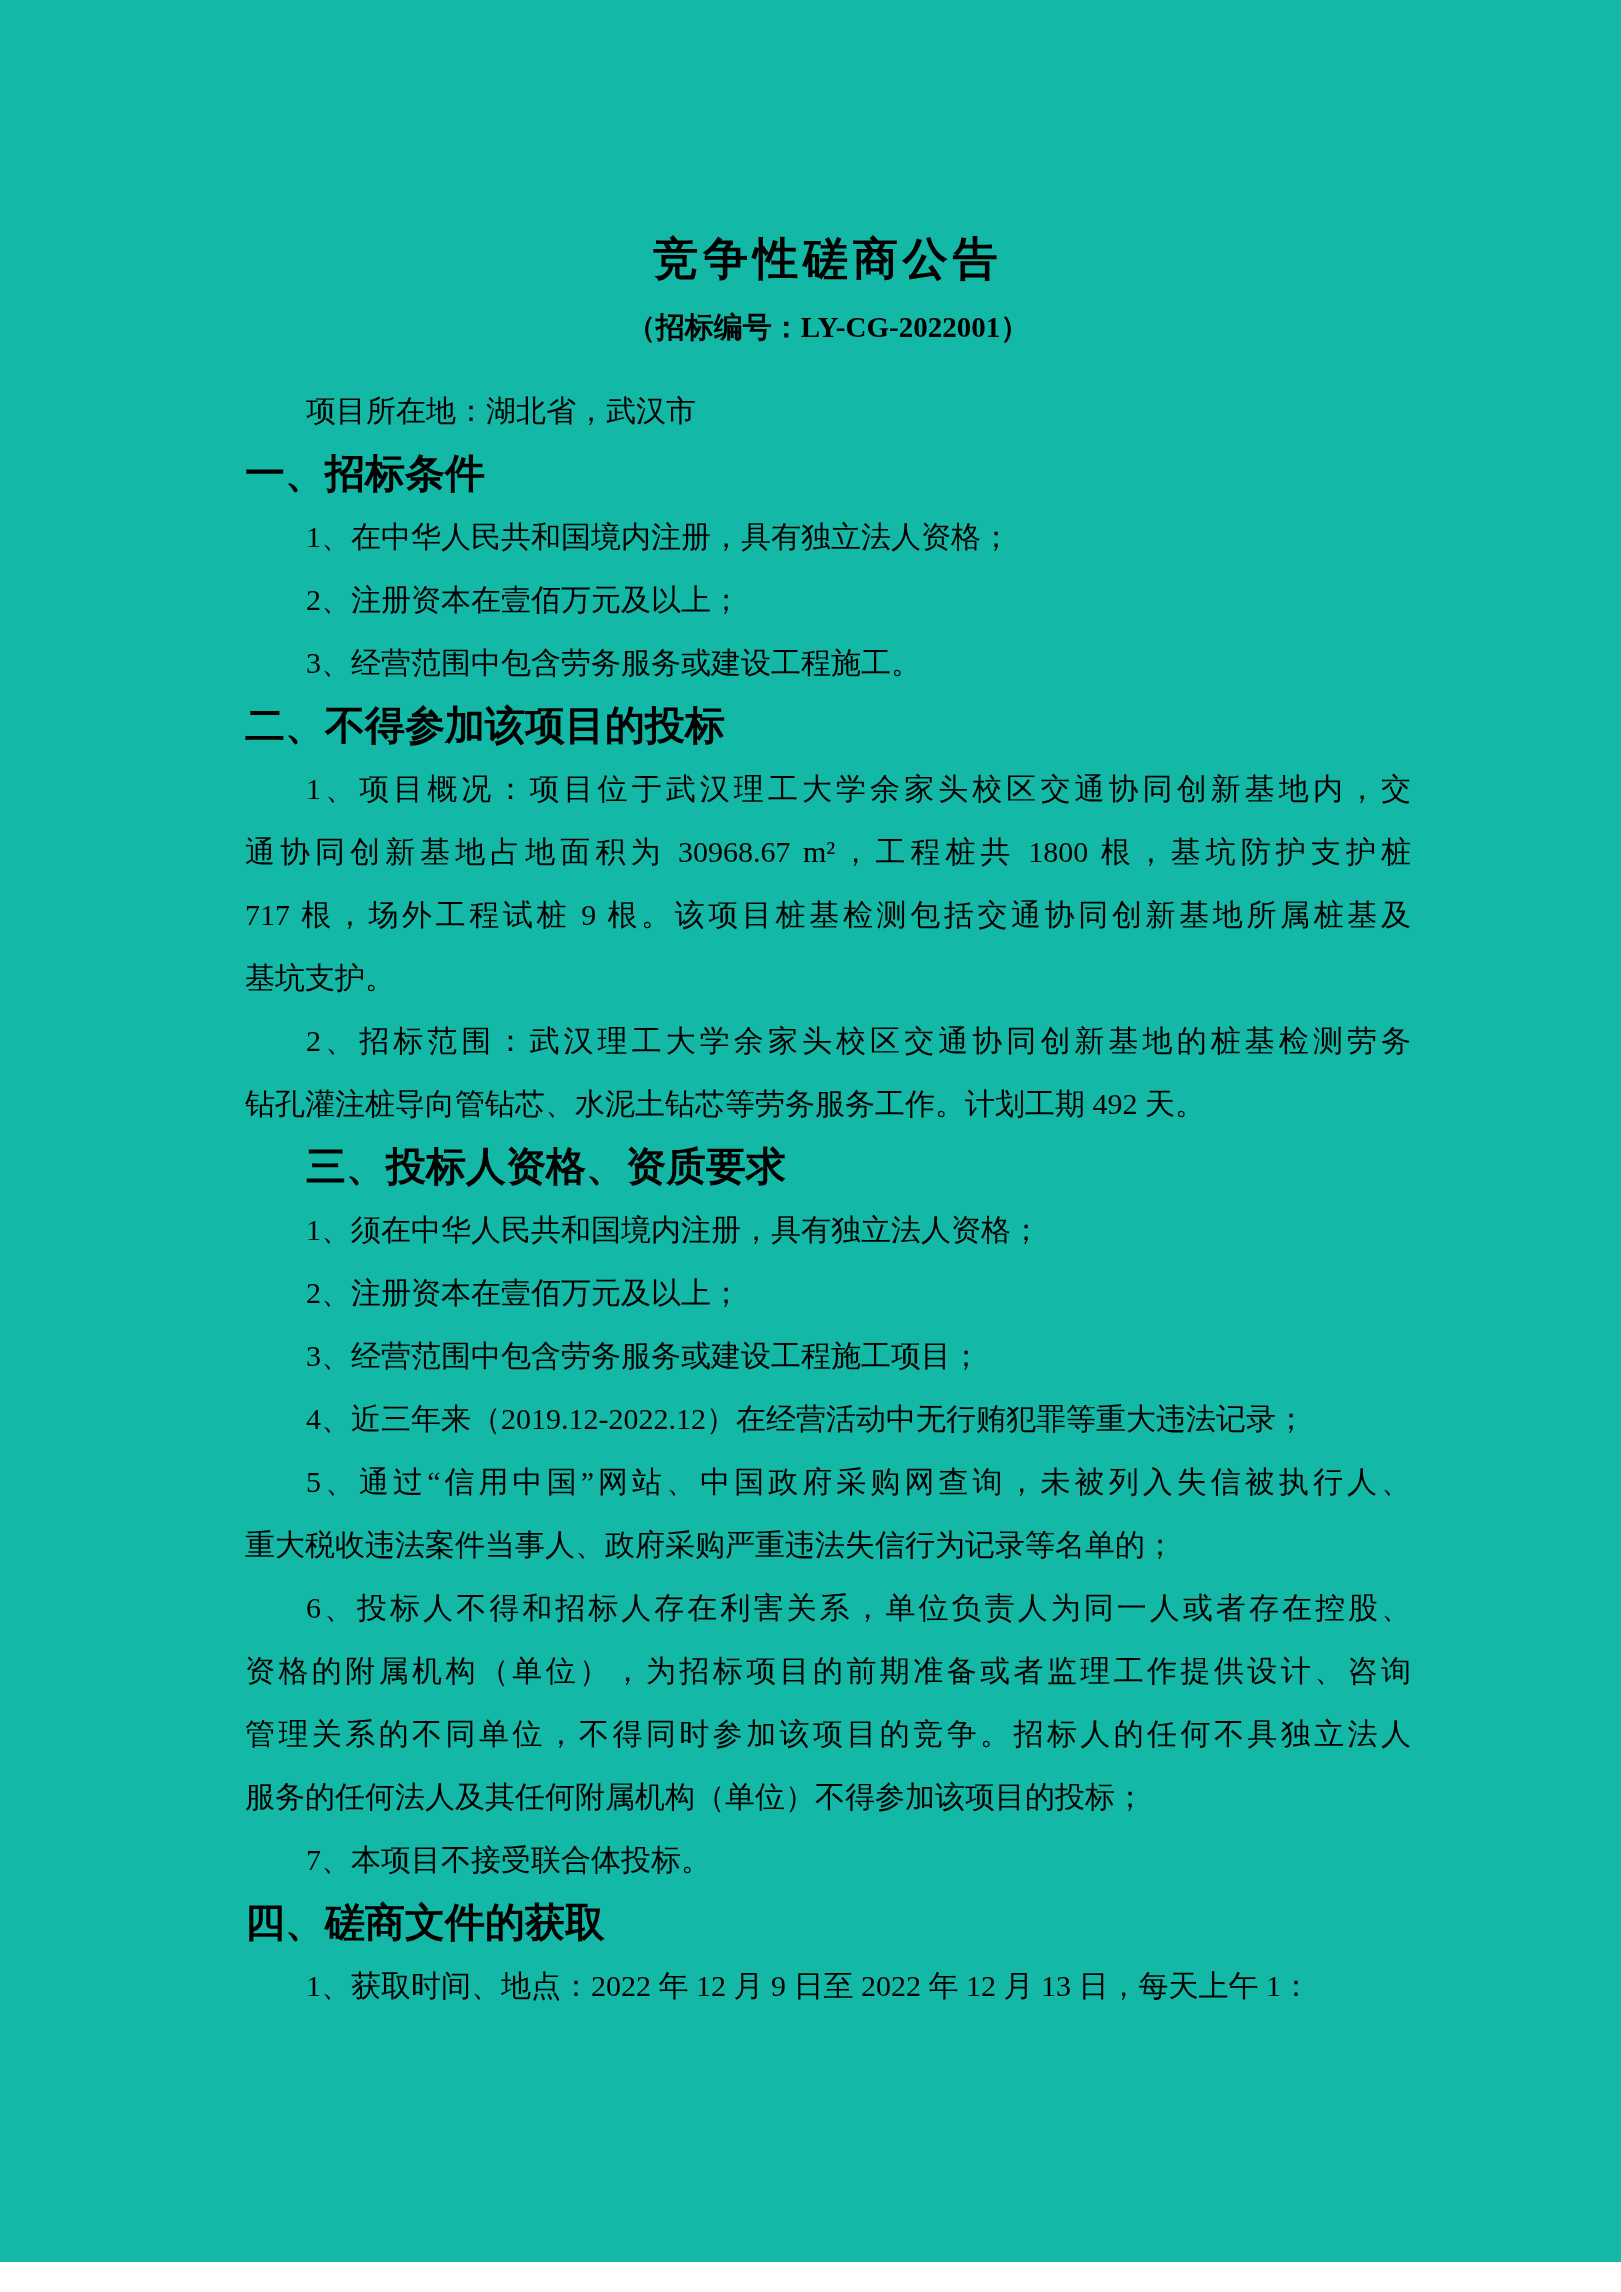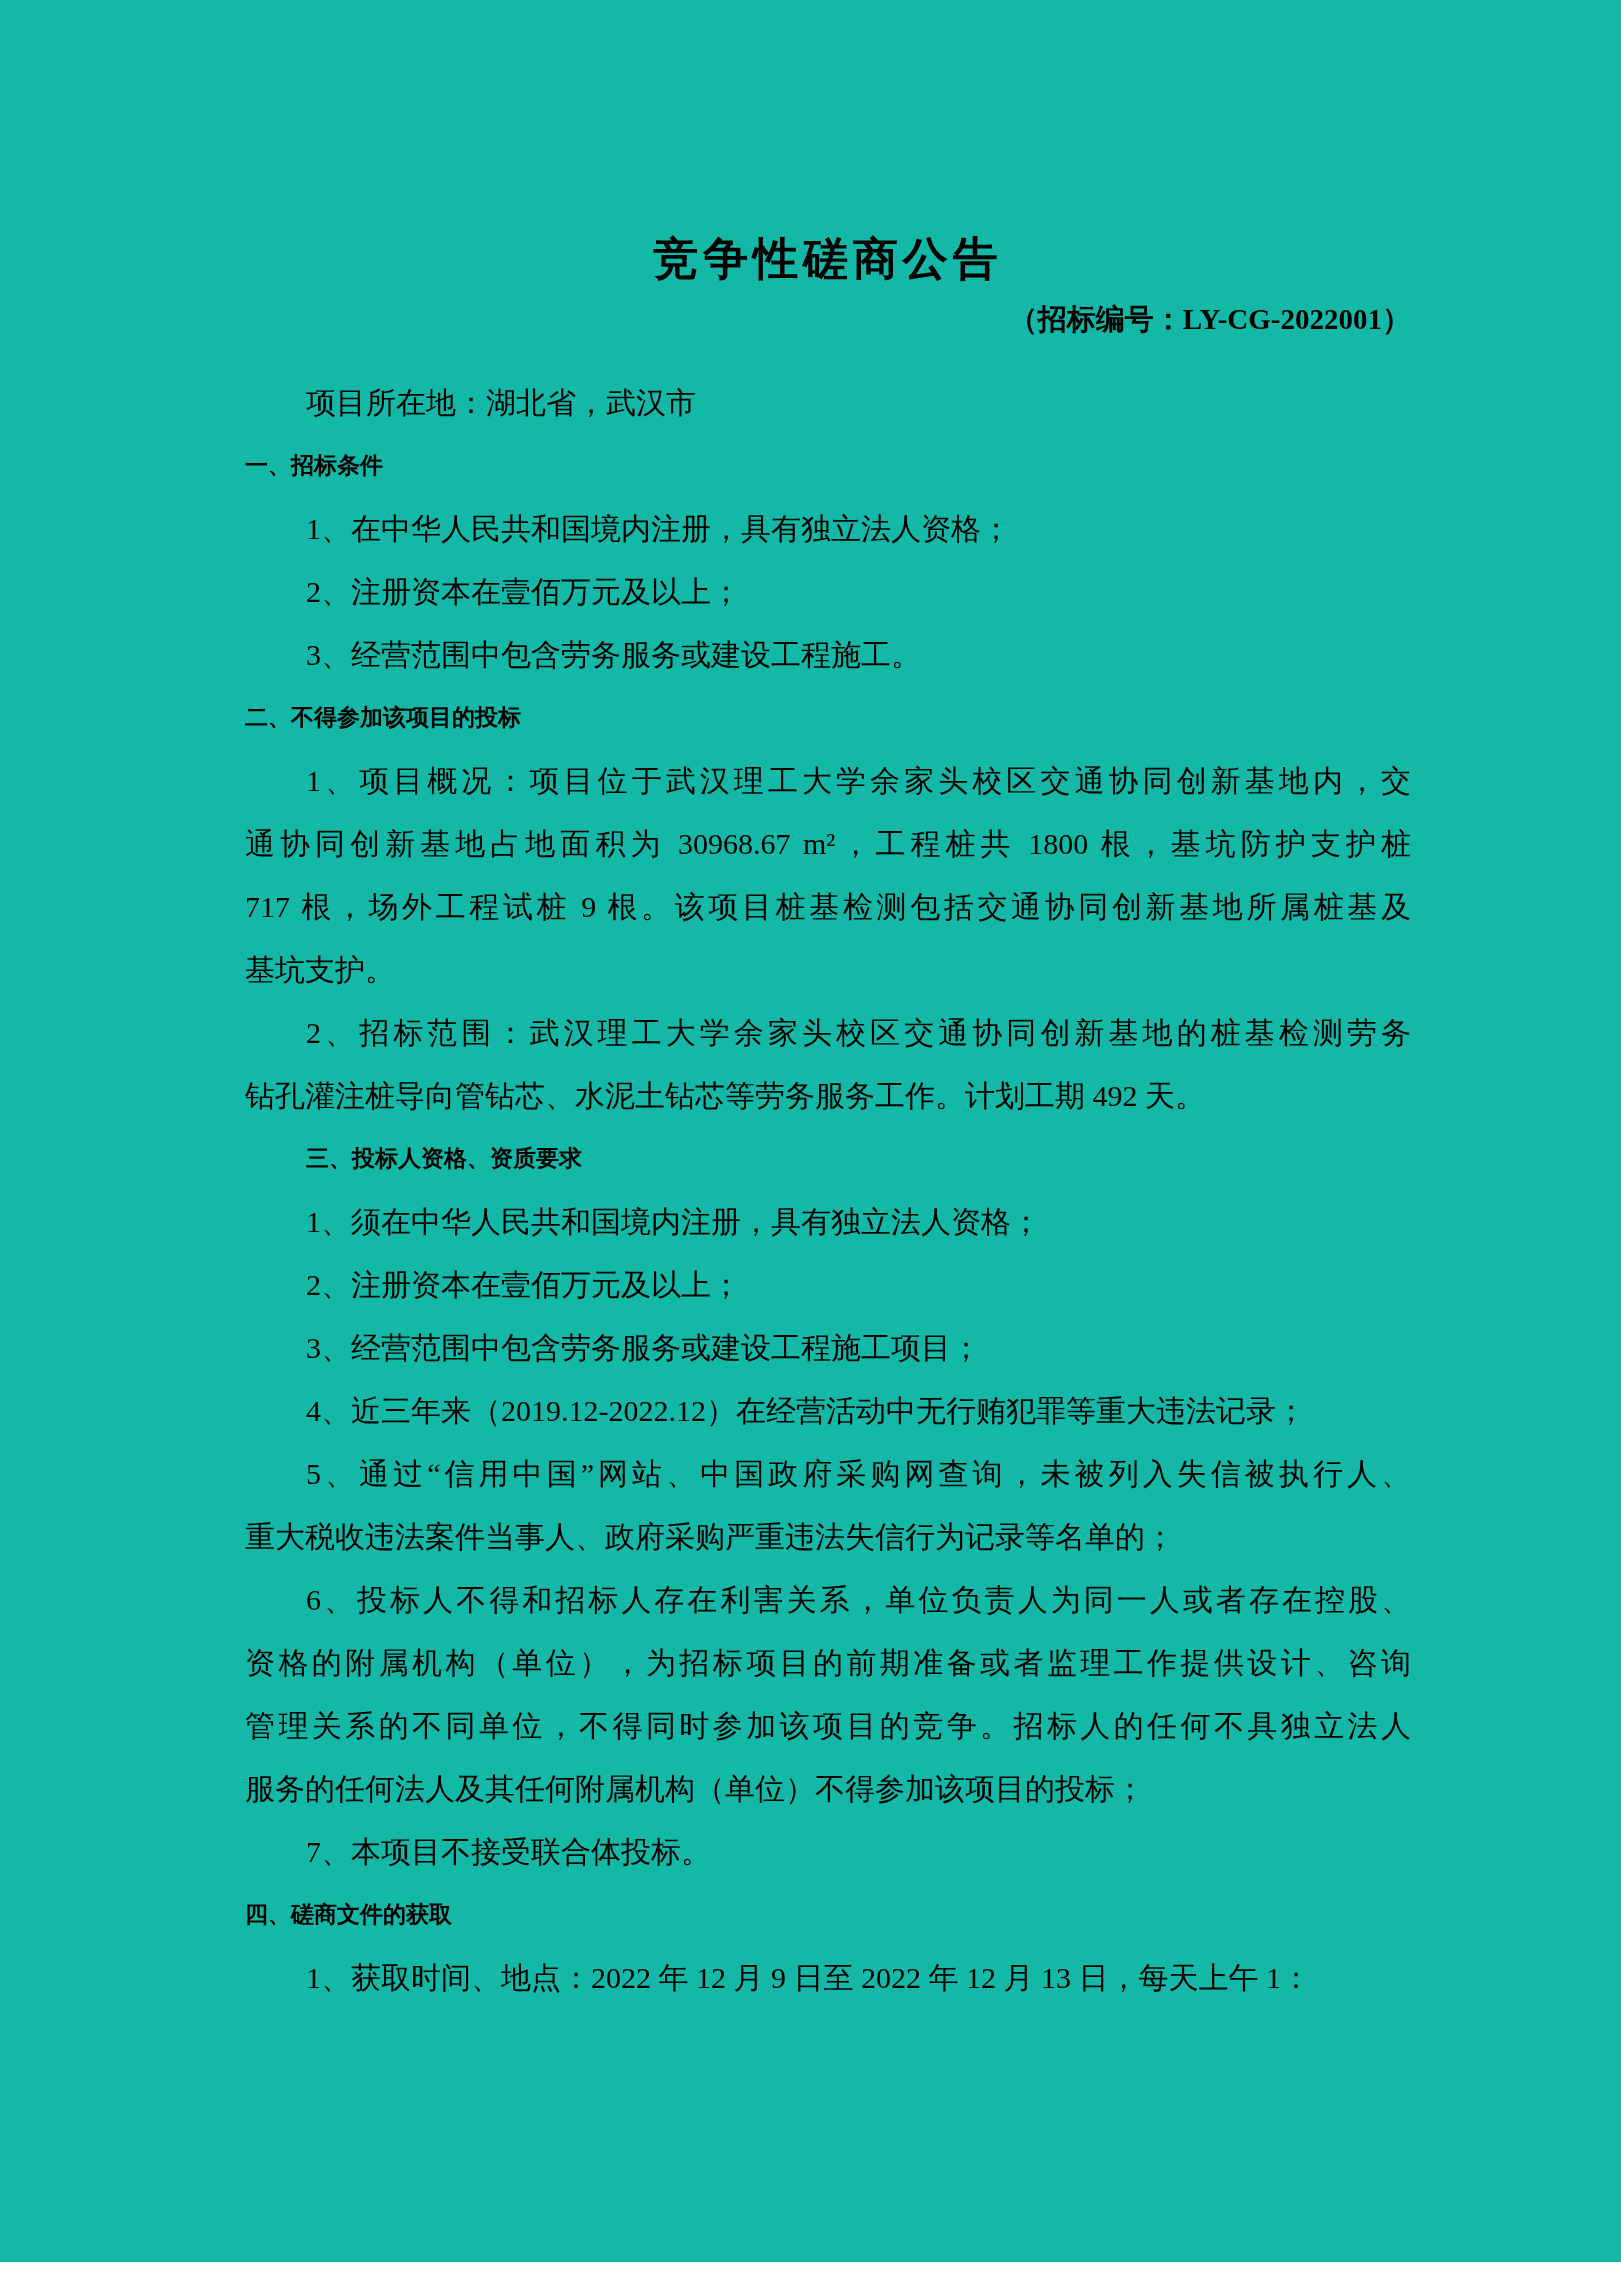--- a/index.html
+++ b/index.html
@@ -20,42 +20,42 @@
   }
   .title {
     margin-top: 232px;
     text-align: center;
     font-size: 45px;
     font-weight: 700;
     letter-spacing: 4.9px;
     line-height: 1.2;
   }
   .subtitle {
-    margin-top: 16px;
-    text-align: right;
+    margin-top: 24px;
+    text-align: center;
     font-size: 29px;
     font-weight: 700;
     line-height: 1.2;
   }
   .body-block { margin-top: 34px; }
   .line {
     font-size: 30px;
     height: 63px;
     line-height: 63px;
     overflow: hidden;
     text-align: left;
     white-space: nowrap;
   }
   .line.wrapfill {
     white-space: normal;
     text-align: justify;
     text-align-last: justify;
   }
   .line.indent { text-indent: 61px; }
-  .line.heading { font-weight: 700; font-size: 23px; }
+  .line.heading { font-weight: 700; font-size: 40px; }
 </style>
 </head>
 <body>
 
 <div class="page">
   <div class="content">
 
     <div class="title">竞争性磋商公告</div>
 
     <div class="subtitle">（招标编号：LY-CG-2022001）</div>

